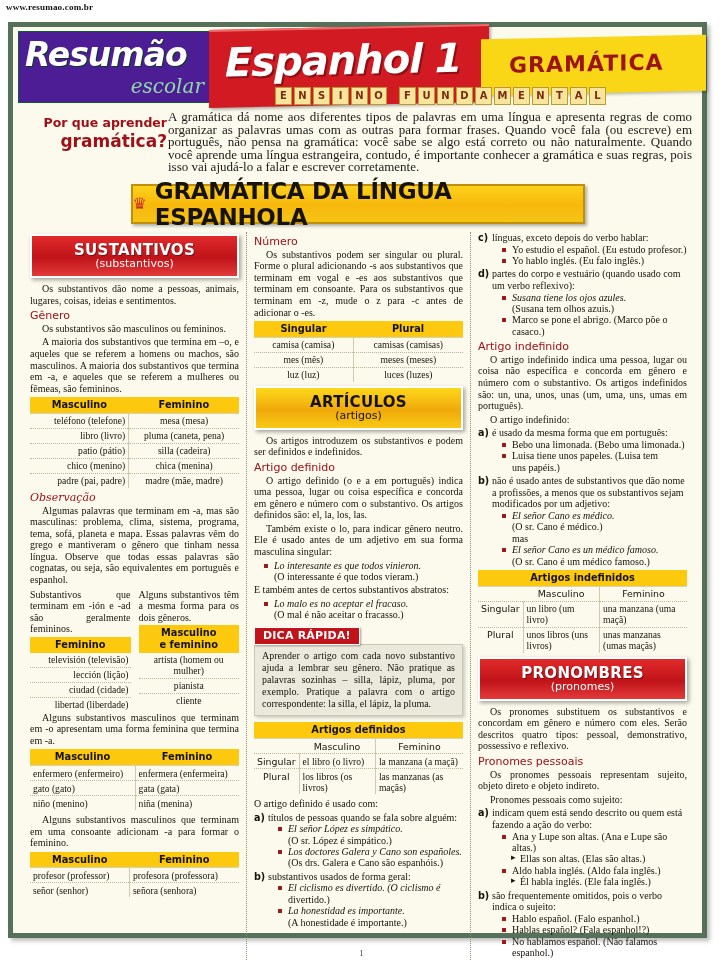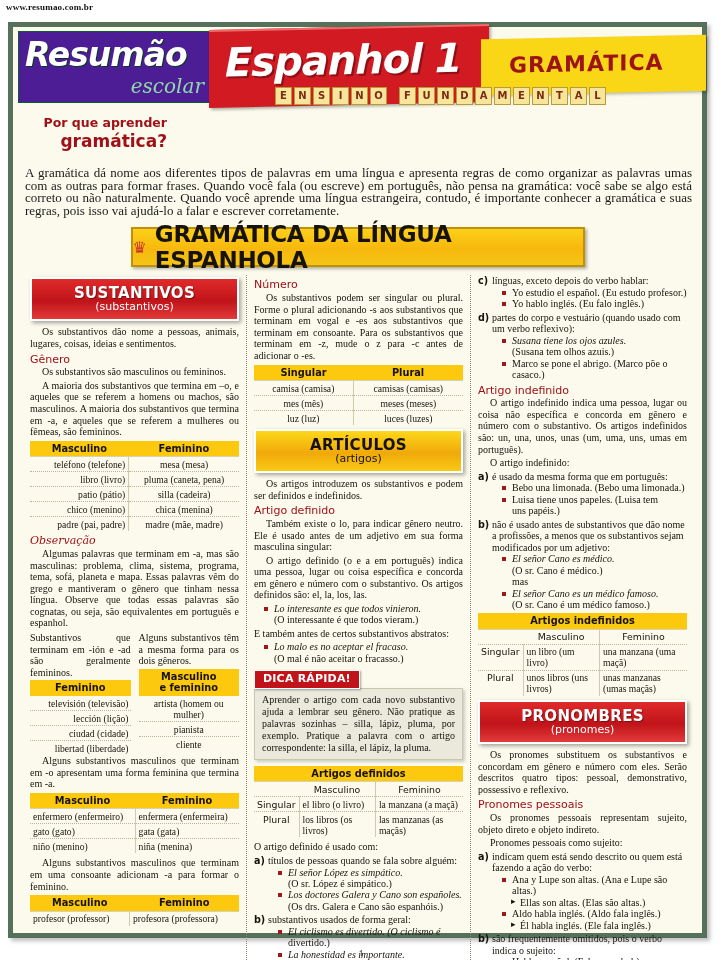--- a/index.html
+++ b/index.html
@@ -33,21 +33,21 @@
             transform:skewY(-1.2deg);box-shadow:2px 2px 3px rgba(0,0,0,.25);}
   .logo-yellow span{position:absolute;left:28px;top:14px;font-family:"DejaVu Sans",sans-serif;
             font-weight:bold;font-size:22px;color:#9d1418;letter-spacing:1px;}
   .ensino{position:absolute;left:262px;top:60px;display:flex;gap:2px;}
   .ensino i{display:inline-block;width:15px;height:16px;background:#f6e59a;border:1px solid #b89a36;
             font-family:"DejaVu Sans",sans-serif;font-style:normal;font-weight:bold;font-size:10px;
             color:#7b2c12;text-align:center;line-height:16px;}
   .ensino .gap{width:8px;background:transparent;border:none;}
 
   
-  .intro{display:flex;padding:6px 10px 0 12px;gap:16px;flex-direction:column;}
+  .intro{display:flex;padding:6px 10px 0 12px;gap:1px;}
   .intro-q{width:142px;flex:none;text-align:right;font-family:"DejaVu Sans",sans-serif;
            color:#a01018;font-weight:bold;padding-top:4px;}
   .intro-q .l1{font-size:12.5px;}
   .intro-q .l2{font-size:17px;margin-top:1px;}
   .intro-t{font-size:13px;line-height:12.6px;color:#1a1a1a;text-align:justify;}
 
   .title-banner{margin:10px auto 0 auto;width:450px;height:36px;
       background:linear-gradient(180deg,#fcd01a 0%,#f7b80c 55%,#f5c516 100%);
       border:2px solid #c0900a;box-shadow:2px 2px 3px rgba(0,0,0,.3);
       display:flex;align-items:center;justify-content:center;gap:8px;}
@@ -280,20 +280,24 @@
         <table>
           <tbody>
               <tr>
             <th>Masculino</th>
             <th>Feminino</th>
           </tr>
           <tr>
             <td class="vsep">profesor (professor)</td>
             <td>profesora (professora)</td>
           </tr>
+          <tr>
+            <td class="vsep">señor (senhor)</td>
+            <td>señora (senhora)</td>
+          </tr>
         </tbody>
           </table>
 
       </div>
 
       <div class="col c2">
 
         <h4>Número</h4>
         <p>Os substantivos podem ser singular ou plural. Forme o plural adicionando -s aos substantivos que terminam em vogal e -es aos substantivos que terminam em consoante. Para os substantivos que terminam em -z, mude o z para -c antes de adicionar o -es.</p>
 
@@ -319,22 +323,22 @@
           </table>
 
         <div class="sec-yellow">
           <div class="t1">ARTÍCULOS</div>
           <div class="t2">(artigos)</div>
         </div>
 
         <p>Os artigos introduzem os substantivos e podem ser definidos e indefinidos.</p>
 
         <h4>Artigo definido</h4>
+        <p>O artigo definido (o e a em português) indica uma pessoa, lugar ou coisa específica e concorda em gênero e número com o substantivo. Os artigos definidos são: el, la, los, las.</p>
         <p>Também existe o lo, para indicar gênero neutro. Ele é usado antes de um adjetivo em sua forma masculina singular:</p>
-        <p>O artigo definido (o e a em português) indica uma pessoa, lugar ou coisa específica e concorda em gênero e número com o substantivo. Os artigos definidos são: el, la, los, las.</p>
         <ul>
           <li>
             <i class="sp">Lo interesante es que todos vinieron.</i>
           </li>
           <li class="cont">(O interessante é que todos vieram.)</li>
         </ul>
         <p class="noind">E também antes de certos substantivos abstratos:</p>
         <ul>
           <li>
             <i class="sp">Lo malo es no aceptar el fracaso.</i>

